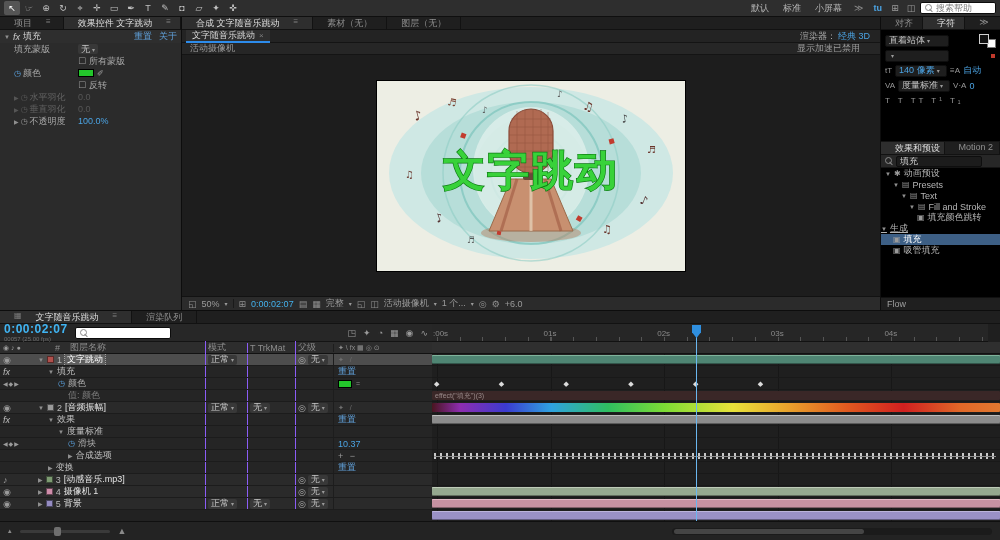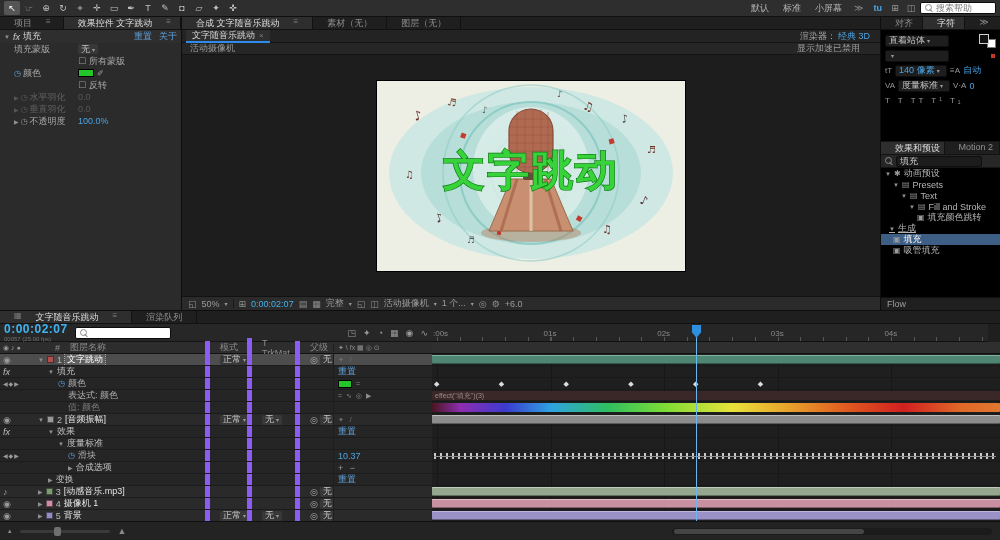--- a/index.html
+++ b/index.html
@@ -86,21 +86,21 @@
 .tc-sub{color:#6f6f6f;font-size:6px;margin-top:1px}
 .tl-ctrl .searchbox{width:96px}
 .ctrl-ics{margin-left:auto;display:flex;gap:7px;color:#9a9a9a}
 .tl-head{position:absolute;top:31px;left:0;width:432px;height:12px;background:#2d2d2d;border-bottom:1px solid #121212;display:flex;align-items:center;color:#8d8d8d}
 #tl-rows{position:absolute;top:43px;left:0;width:432px;height:168px;background:#222;overflow:hidden}
 .tl-row{display:flex;align-items:stretch;height:12px;border-bottom:1px solid #1c1c1c;background:#2a2a2a}
 .tl-row.kind-prop,.tl-row.kind-group{background:#252525}
 .tl-row.sel{background:#4d4d4d}
 .col-av{width:38px;display:flex;align-items:center;gap:2px;padding-left:3px;color:#9a9a9a;flex:0 0 auto;overflow:hidden}
 .col-nm{width:167px;display:flex;align-items:center;gap:3px;overflow:hidden;white-space:nowrap;flex:0 0 auto}
-.col-mode,.col-trk,.col-par{display:flex;align-items:center;gap:2px;border-left:5px solid #8b5cf6;padding-left:10px;flex:0 0 auto;overflow:hidden}
+.col-mode,.col-trk,.col-par{display:flex;align-items:center;gap:2px;border-left:1px solid #8b5cf6;padding-left:2px;flex:0 0 auto;overflow:hidden}
 .col-mode{width:42px}.col-trk{width:48px}.col-par{width:38px}
 .col-rz{flex:1;display:flex;align-items:center;gap:4px;padding-left:4px;border-left:1px solid #1d1d1d;overflow:hidden;white-space:nowrap}
 .lblsq{width:7px;height:7px;border:1px solid rgba(0,0,0,.5);flex:0 0 auto}
 .lnum{color:#b9b9b9}
 .lname{color:#e2e2e2}
 .sel .lname{background:#5f5f5f;outline:1px dotted #a5a5a5;padding:0 2px;color:#fff}
 .gname{color:#c0c0c0}.pname{color:#adadad}.dimname{color:#7d7d7d}
 .navk{font-size:6px;color:#9a9a9a;letter-spacing:1px}
 .fxb{font-style:italic;color:#bdbdbd}
 .pm{color:#9a9a9a;letter-spacing:2px}
@@ -450,21 +450,21 @@
         </div>
         <div class="tree-row" style="padding-left: 28px;">
           <span class="tw">▼</span>
           <span class="tree-ic">▤</span>
           <span>Fill and Stroke</span>
         </div>
         <div class="tree-row" style="padding-left: 36px;">
           <span class="tree-ic">▣</span>
           <span>填充颜色跳转</span>
         </div>
-        <div class="tree-row" style="padding-left: 8px; text-decoration: underline;">
+        <div class="tree-row" style="padding-left: 0; text-decoration: underline;">
           <span class="tw">▼</span>
           <span>生成</span>
         </div>
         <div class="tree-row selected" style="padding-left: 12px;">
           <span class="tree-ic">▣</span>
           <span>填充</span>
         </div>
         <div class="tree-row" style="padding-left: 12px;">
           <span class="tree-ic">▣</span>
           <span>吸管填充</span>
@@ -570,32 +570,20 @@
           <span class="col-nm" style="padding-left: 20px;">
             <span class="sw on">◷</span>
             <span class="pname">颜色</span>
           </span>
           <span class="col-mode"></span>
           <span class="col-trk"></span>
           <span class="col-par"></span>
           <span class="col-rz">
             <span class="swatch" style="width: 14px; background: rgb(35, 197, 43);"></span>
             <span class="swc">=</span>
-          </span>
-        </div>
-        <div class="tl-row kind-prop">
-          <span class="col-av"></span>
-          <span class="col-nm" style="padding-left: 30px;">
-            <span class="pname">表达式: 颜色</span>
-          </span>
-          <span class="col-mode"></span>
-          <span class="col-trk"></span>
-          <span class="col-par"></span>
-          <span class="col-rz">
-            <span class="expri">= ∿ ◎ ▶</span>
           </span>
         </div>
         <div class="tl-row kind-prop">
           <span class="col-av"></span>
           <span class="col-nm" style="padding-left: 30px; text-align: center;">
             <span class="dimname">值: 颜色</span>
           </span>
           <span class="col-mode"></span>
           <span class="col-trk"></span>
           <span class="col-par"></span>

